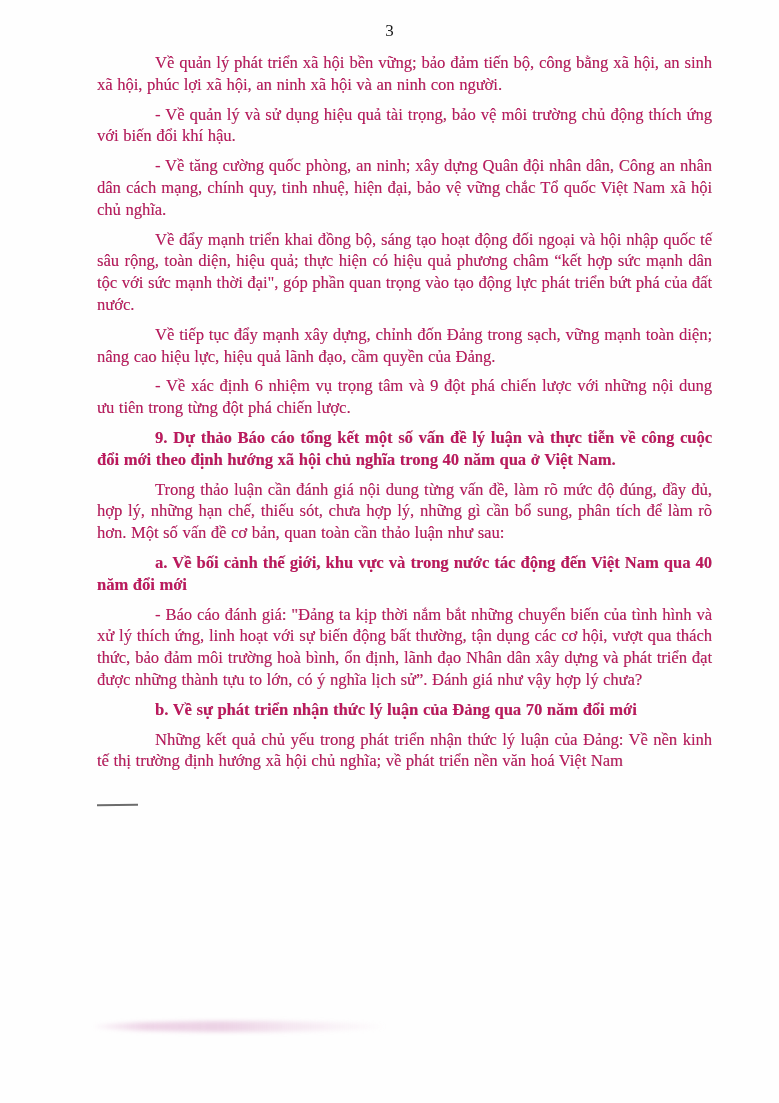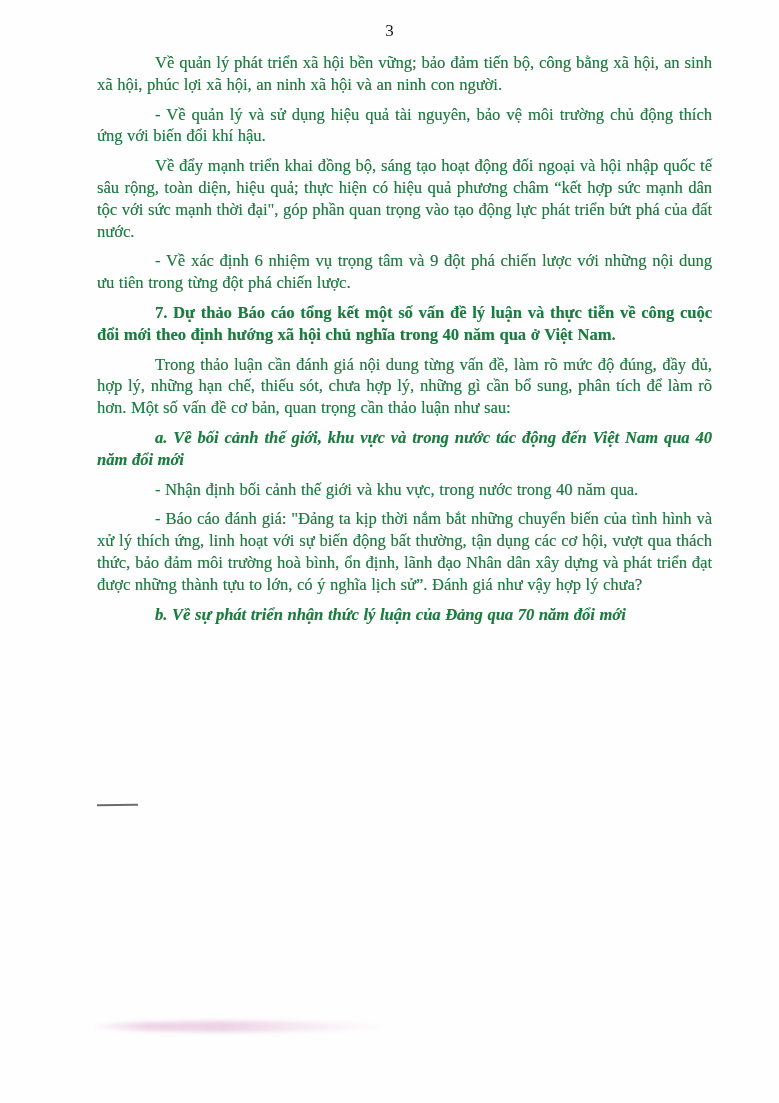--- a/index.html
+++ b/index.html
@@ -28,30 +28,29 @@
   }
   .content {
     margin: 10px 67px 0 97px;
   }
   .content p {
     margin: 8px 0;
     text-indent: 58px;
     text-align: justify;
     font-size: 16.5px;
     line-height: 21.8px;
-    color: #15803d;
+    color: #be185d;
     text-shadow: 0.3px 0.3px 0 rgba(25, 25, 25, 0.35);
     word-spacing: 0.5px;
   }
   .content p.bold {
     font-weight: bold;
   }
   .content p.bold-italic {
     font-weight: bold;
-    font-style: italic;
   }
   
   .pen-underline-artifact {
     position: absolute;
     left: 97px;
     top: 804px;
     width: 41px;
     height: 2px;
     background: rgba(45, 45, 45, 0.7);
     transform: rotate(-0.6deg);
@@ -76,27 +75,29 @@
 </style>
 </head>
 <body>
 
 <div class="page">
 
   <div class="page-number">3</div>
 
   <div class="content">
     <p>Về quản lý phát triển xã hội bền vững; bảo đảm tiến bộ, công bằng xã hội, an sinh xã hội, phúc lợi xã hội, an ninh xã hội và an ninh con người.</p>
-    <p>- Về quản lý và sử dụng hiệu quả tài nguyên, bảo vệ môi trường chủ động thích ứng với biến đổi khí hậu.</p>
+    <p>- Về quản lý và sử dụng hiệu quả tài trọng, bảo vệ môi trường chủ động thích ứng với biến đổi khí hậu.</p>
+    <p>- Về tăng cường quốc phòng, an ninh; xây dựng Quân đội nhân dân, Công an nhân dân cách mạng, chính quy, tinh nhuệ, hiện đại, bảo vệ vững chắc Tổ quốc Việt Nam xã hội chủ nghĩa.</p>
     <p>Về đẩy mạnh triển khai đồng bộ, sáng tạo hoạt động đối ngoại và hội nhập quốc tế sâu rộng, toàn diện, hiệu quả; thực hiện có hiệu quả phương châm “kết hợp sức mạnh dân tộc với sức mạnh thời đại", góp phần quan trọng vào tạo động lực phát triển bứt phá của đất nước.</p>
+    <p>Về tiếp tục đẩy mạnh xây dựng, chỉnh đốn Đảng trong sạch, vững mạnh toàn diện; nâng cao hiệu lực, hiệu quả lãnh đạo, cầm quyền của Đảng.</p>
     <p>- Về xác định 6 nhiệm vụ trọng tâm và 9 đột phá chiến lược với những nội dung ưu tiên trong từng đột phá chiến lược.</p>
-    <p class="bold">7. Dự thảo Báo cáo tổng kết một số vấn đề lý luận và thực tiễn về công cuộc đổi mới theo định hướng xã hội chủ nghĩa trong 40 năm qua ở Việt Nam.</p>
-    <p>Trong thảo luận cần đánh giá nội dung từng vấn đề, làm rõ mức độ đúng, đầy đủ, hợp lý, những hạn chế, thiếu sót, chưa hợp lý, những gì cần bổ sung, phân tích để làm rõ hơn. Một số vấn đề cơ bản, quan trọng cần thảo luận như sau:</p>
+    <p class="bold">9. Dự thảo Báo cáo tổng kết một số vấn đề lý luận và thực tiễn về công cuộc đổi mới theo định hướng xã hội chủ nghĩa trong 40 năm qua ở Việt Nam.</p>
+    <p>Trong thảo luận cần đánh giá nội dung từng vấn đề, làm rõ mức độ đúng, đầy đủ, hợp lý, những hạn chế, thiếu sót, chưa hợp lý, những gì cần bổ sung, phân tích để làm rõ hơn. Một số vấn đề cơ bản, quan toàn cần thảo luận như sau:</p>
     <p class="bold-italic">a. Về bối cảnh thế giới, khu vực và trong nước tác động đến Việt Nam qua 40 năm đổi mới</p>
-    <p>- Nhận định bối cảnh thế giới và khu vực, trong nước trong 40 năm qua.</p>
     <p>- Báo cáo đánh giá: "Đảng ta kịp thời nắm bắt những chuyển biến của tình hình và xử lý thích ứng, linh hoạt với sự biến động bất thường, tận dụng các cơ hội, vượt qua thách thức, bảo đảm môi trường hoà bình, ổn định, lãnh đạo Nhân dân xây dựng và phát triển đạt được những thành tựu to lớn, có ý nghĩa lịch sử”. Đánh giá như vậy hợp lý chưa?</p>
     <p class="bold-italic">b. Về sự phát triển nhận thức lý luận của Đảng qua 70 năm đổi mới</p>
+    <p>Những kết quả chủ yếu trong phát triển nhận thức lý luận của Đảng: Về nền kinh tế thị trường định hướng xã hội chủ nghĩa; về phát triển nền văn hoá Việt Nam</p>
   </div>
 
   <div class="pen-underline-artifact"></div>
   <div class="bleedthrough-smudge-artifact"></div>
 
 </div>
 
 </body></html>

